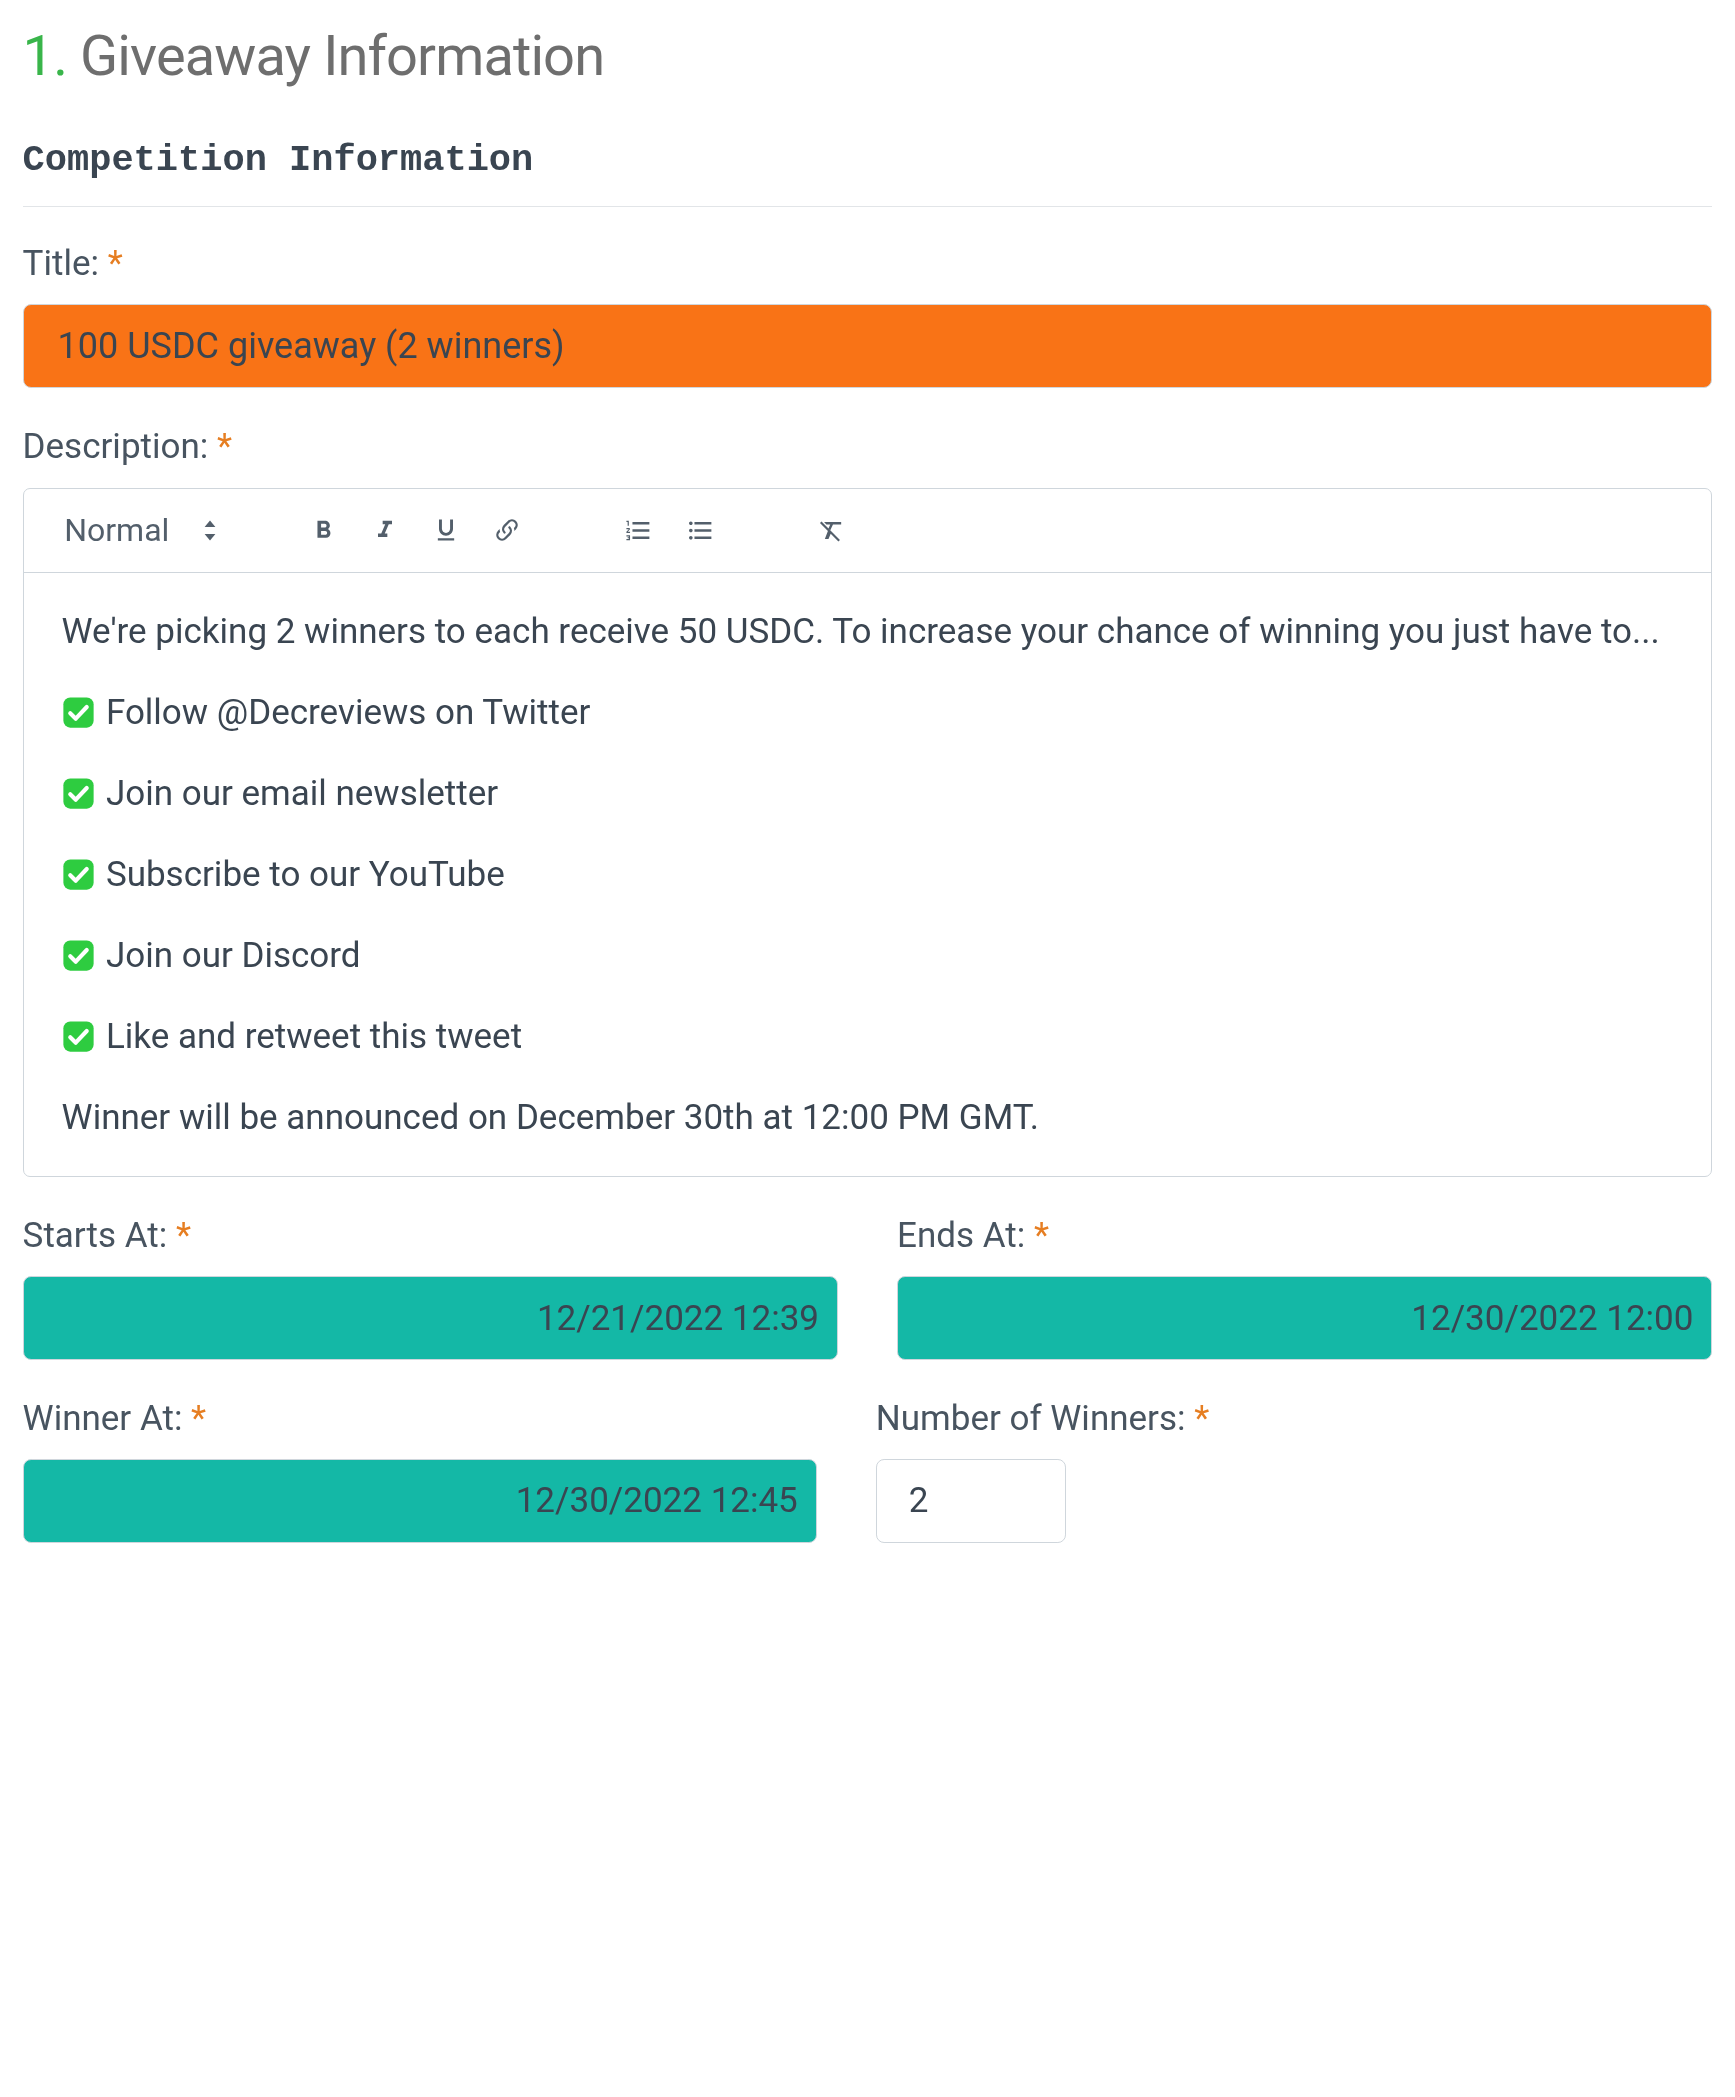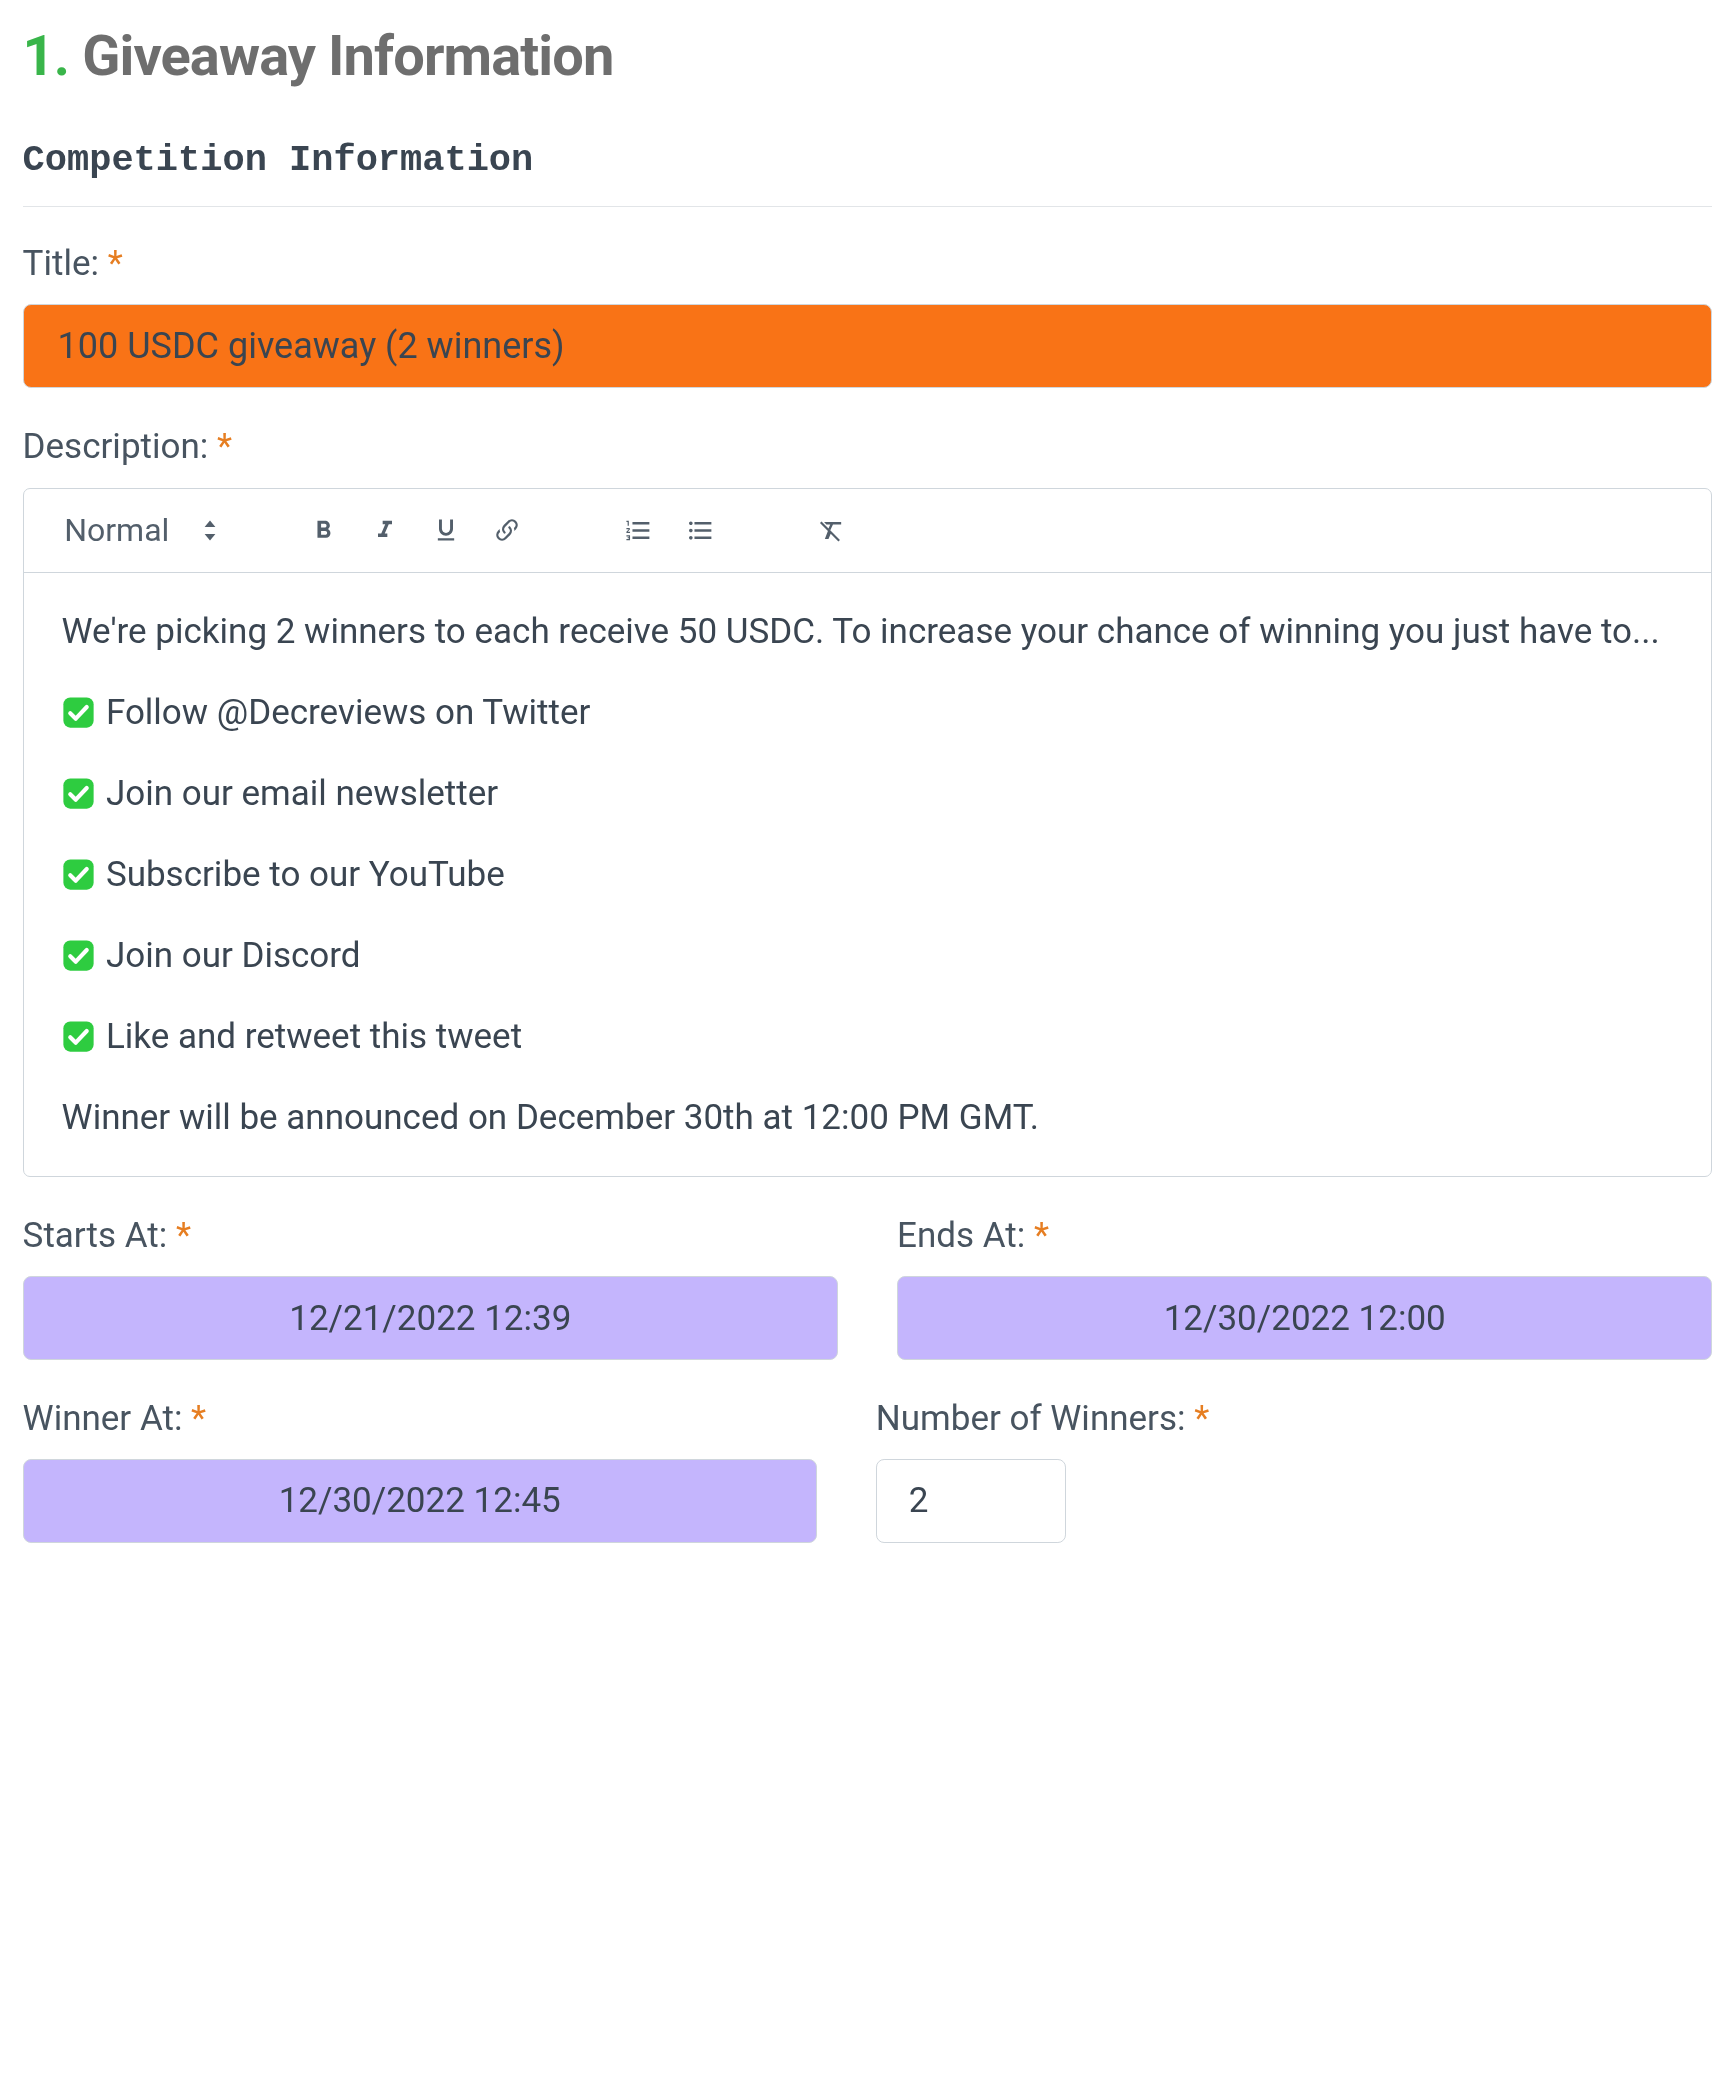--- a/index.html
+++ b/index.html
@@ -8,21 +8,21 @@
       background: #fff;
       padding: 22.6px;
       color: #555;
       width: 1735px;
     }
     .container {
       max-width: 1735px;
     }
     .page-title {
       font-size: 56px;
-      font-weight: 700;
+      font-weight: 400;
       color: #6e6e6e;
       margin-bottom: 50px;
       letter-spacing: -0.9px;
     }
     .page-title .num {
       color: #39b54a;
     }
     .section-title {
       font-size: 37px;
       font-weight: 700;
@@ -119,24 +119,24 @@
     }
     .col {
       flex: 1;
     }
     .date-input {
       width: 100%;
       padding: 20.3px 18px;
       font-size: 35px;
       border: 1.8px solid #cfd6dc;
       border-radius: 8.1px;
-      background: #c4b5fd;
+      background: #14b8a6;
       color: #3a4551;
       font-family: inherit;
-      text-align: center;
+      text-align: right;
     }
     .num-input {
       width: 190px;
       padding: 20.3px 32px;
       font-size: 35px;
       border: 1.8px solid #cfd6dc;
       border-radius: 8.1px;
       background: #fff;
       color: #3a4551;
       font-family: inherit;

